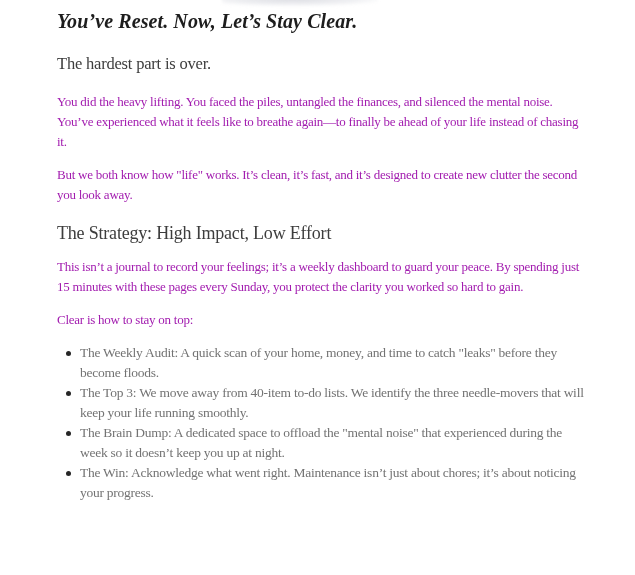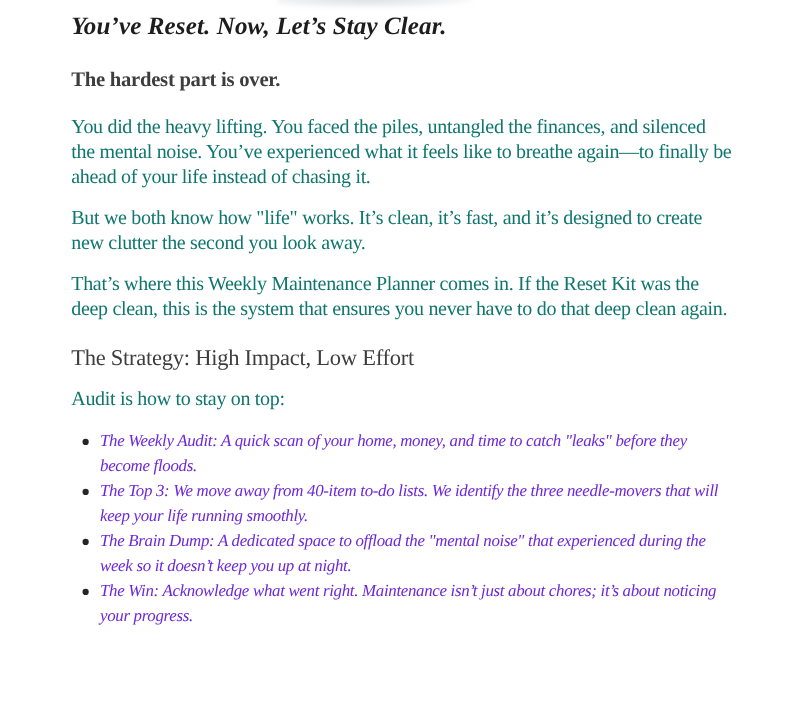--- a/index.html
+++ b/index.html
@@ -37,51 +37,50 @@
     line-height: 22px;
     font-weight: 700;
     font-style: italic;
     color: #1d1d1d;
     letter-spacing: 0.1px;
   }
   h2.intro-subheading {
     margin: 0 0 18px 0;
     font-size: 16.5px;
     line-height: 20px;
-    font-weight: 700;
+    font-weight: 400;
     color: #3d3d3d;
     letter-spacing: -0.2px;
   }
   h3.section-heading {
     margin: 16px 0 12px 0;
     font-size: 18px;
     line-height: 24px;
     font-weight: 400;
     color: #3d3d3d;
     letter-spacing: -0.2px;
   }
   p.body-paragraph {
     margin: 0 0 13px 0;
-    font-size: 16px;
+    font-size: 13px;
     line-height: 20px;
     letter-spacing: -0.25px;
-    color: #0f766e;
+    color: #a21caf;
   }
   ul.strategy-list {
     list-style: none;
     margin: 0;
     padding: 0 0 0 23px;
   }
   ul.strategy-list li {
     position: relative;
     font-size: 13.5px;
     line-height: 20px;
     letter-spacing: -0.25px;
-    color: #6d28d9;
-    font-style: italic;
+    color: #737373;
   }
   ul.strategy-list li::before {
     content: "";
     position: absolute;
     left: -14px;
     top: 7.5px;
     width: 5px;
     height: 5px;
     border-radius: 50%;
     background: #262626;
@@ -95,26 +94,26 @@
   <div class="top-smudge"></div>
 
   <h1 class="page-title">You’ve Reset. Now, Let’s Stay Clear.</h1>
 
   <h2 class="intro-subheading">The hardest part is over.</h2>
 
   <p class="body-paragraph">You did the heavy lifting. You faced the piles, untangled the finances, and silenced the mental noise. You’ve experienced what it feels like to breathe again—to finally be ahead of your life instead of chasing it.</p>
 
   <p class="body-paragraph">But we both know how "life" works. It’s clean, it’s fast, and it’s designed to create new clutter the second you look away.</p>
 
-  <p class="body-paragraph">That’s where this Weekly Maintenance Planner comes in. If the Reset Kit was the deep clean, this is the system that ensures you never have to do that deep clean again.</p>
 
   <h3 class="section-heading">The Strategy: High Impact, Low Effort</h3>
 
+  <p class="body-paragraph">This isn’t a journal to record your feelings; it’s a weekly dashboard to guard your peace. By spending just 15 minutes with these pages every Sunday, you protect the clarity you worked so hard to gain.</p>
 
-  <p class="body-paragraph">Audit is how to stay on top:</p>
+  <p class="body-paragraph">Clear is how to stay on top:</p>
 
   <ul class="strategy-list">
     <li>The Weekly Audit: A quick scan of your home, money, and time to catch "leaks" before they become floods.</li>
     <li>The Top 3: We move away from 40-item to-do lists. We identify the three needle-movers that will keep your life running smoothly.</li>
     <li>The Brain Dump: A dedicated space to offload the "mental noise" that experienced during the week so it doesn’t keep you up at night.</li>
     <li>The Win: Acknowledge what went right. Maintenance isn’t just about chores; it’s about noticing your progress.</li>
   </ul>
 
 </main>
 

